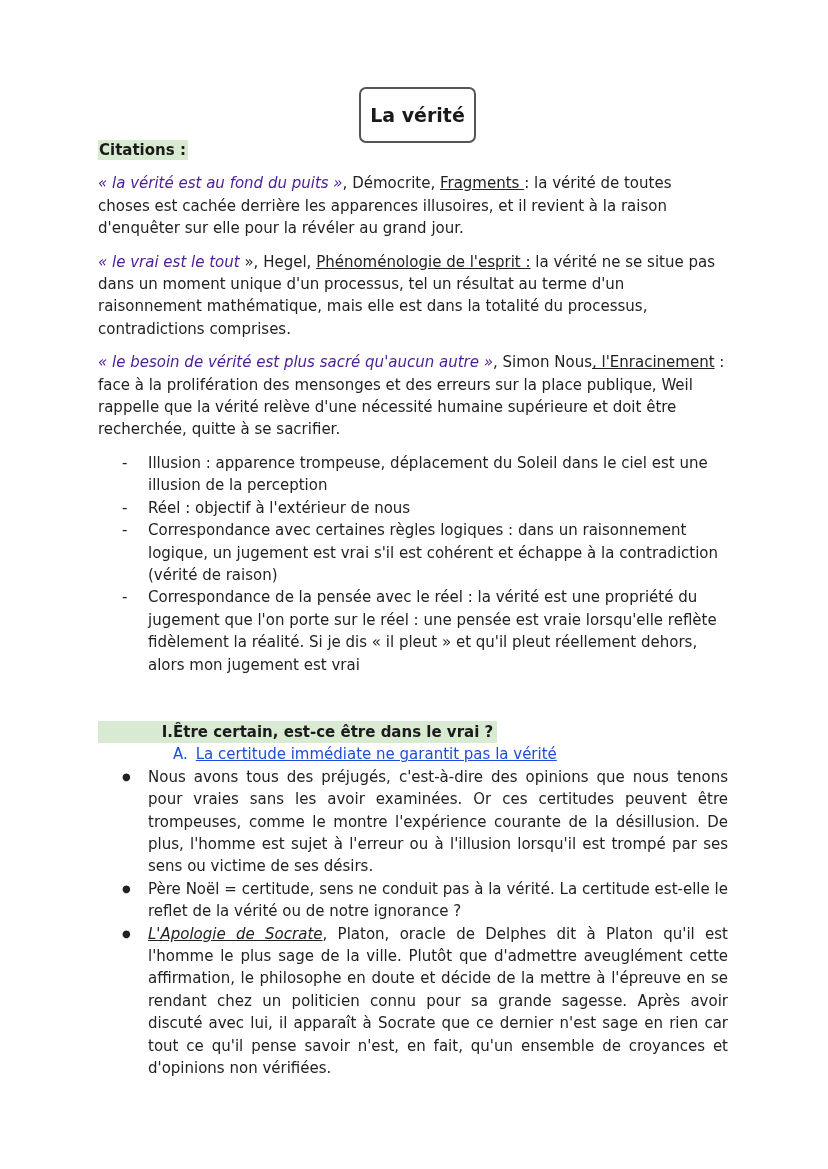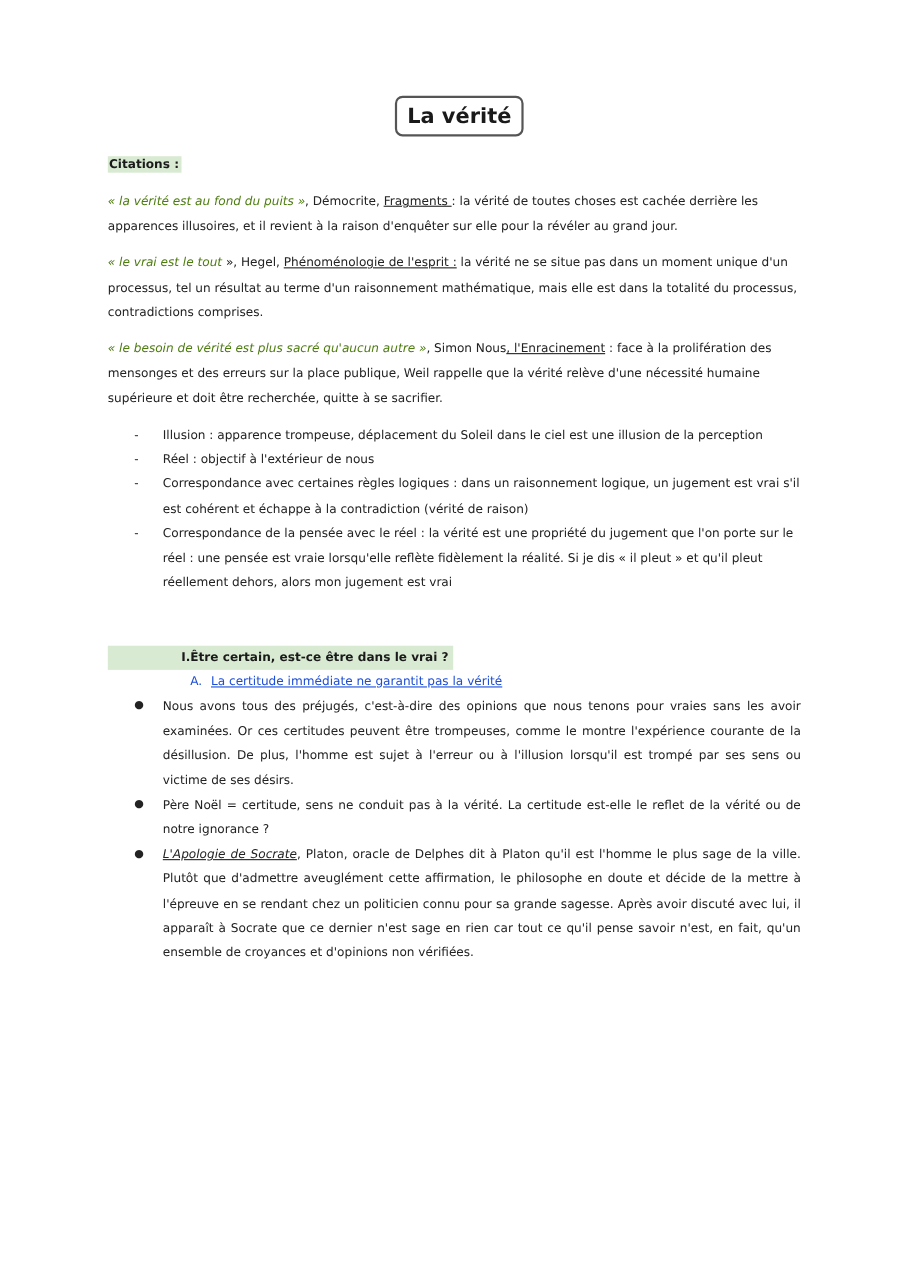--- a/index.html
+++ b/index.html
@@ -1,28 +1,28 @@
 <!DOCTYPE html>
 <html><head>
 <meta charset="utf-8">
 <style>
   html, body { margin: 0; padding: 0; background: #ffffff; }
   body {
     width: 828px; height: 1169px; position: relative; overflow: hidden;
     font-family: "DejaVu Sans", sans-serif; color: #222222;
   }
   .title-box {
-    position: absolute; left: 359px; top: 87px; width: 117px; height: 37px;
+    position: absolute; left: 359px; top: 87px; width: 117px; height: 56px;
     border: 2px solid #555; border-radius: 7px; box-sizing: border-box;
     display: flex; align-items: center; justify-content: center;
     font-weight: bold; font-size: 19px; color: #1a1a1a;
   }
-  .page { position: absolute; left: 98px; top: 139px; width: 630px; font-size: 11px; line-height: 22.4px; }
+  .page { position: absolute; left: 98px; top: 139px; width: 630px; font-size: 15px; line-height: 22.4px; }
   .hl { background: #d9ead3; font-weight: bold; color: #1a1a1a; padding: 1px 2px 1px 1px; }
-  .quote { color: #4d7c0f; font-style: italic; }
+  .quote { color: #4c1d95; font-style: italic; }
   .u { text-decoration: underline; }
   p { margin: 0; }
   .sec { margin-bottom: 11px; }
   .intro-list { list-style: none; margin: 11px 0 0 0; padding: 0; }
   .intro-list li { position: relative; padding-left: 50px; }
   .intro-list li::before { content: "-"; position: absolute; left: 24px; }
   .part { margin-top: 45px; position: relative; }
   .part-head { display: inline-block; background: #d9ead3; font-weight: bold; padding-right: 4px; color:#1a1a1a;text-align:right; }
   .part-num { display: inline-block; width: 75px; }
   .subhead { padding-left: 75px; color: #1d4ed8; }

